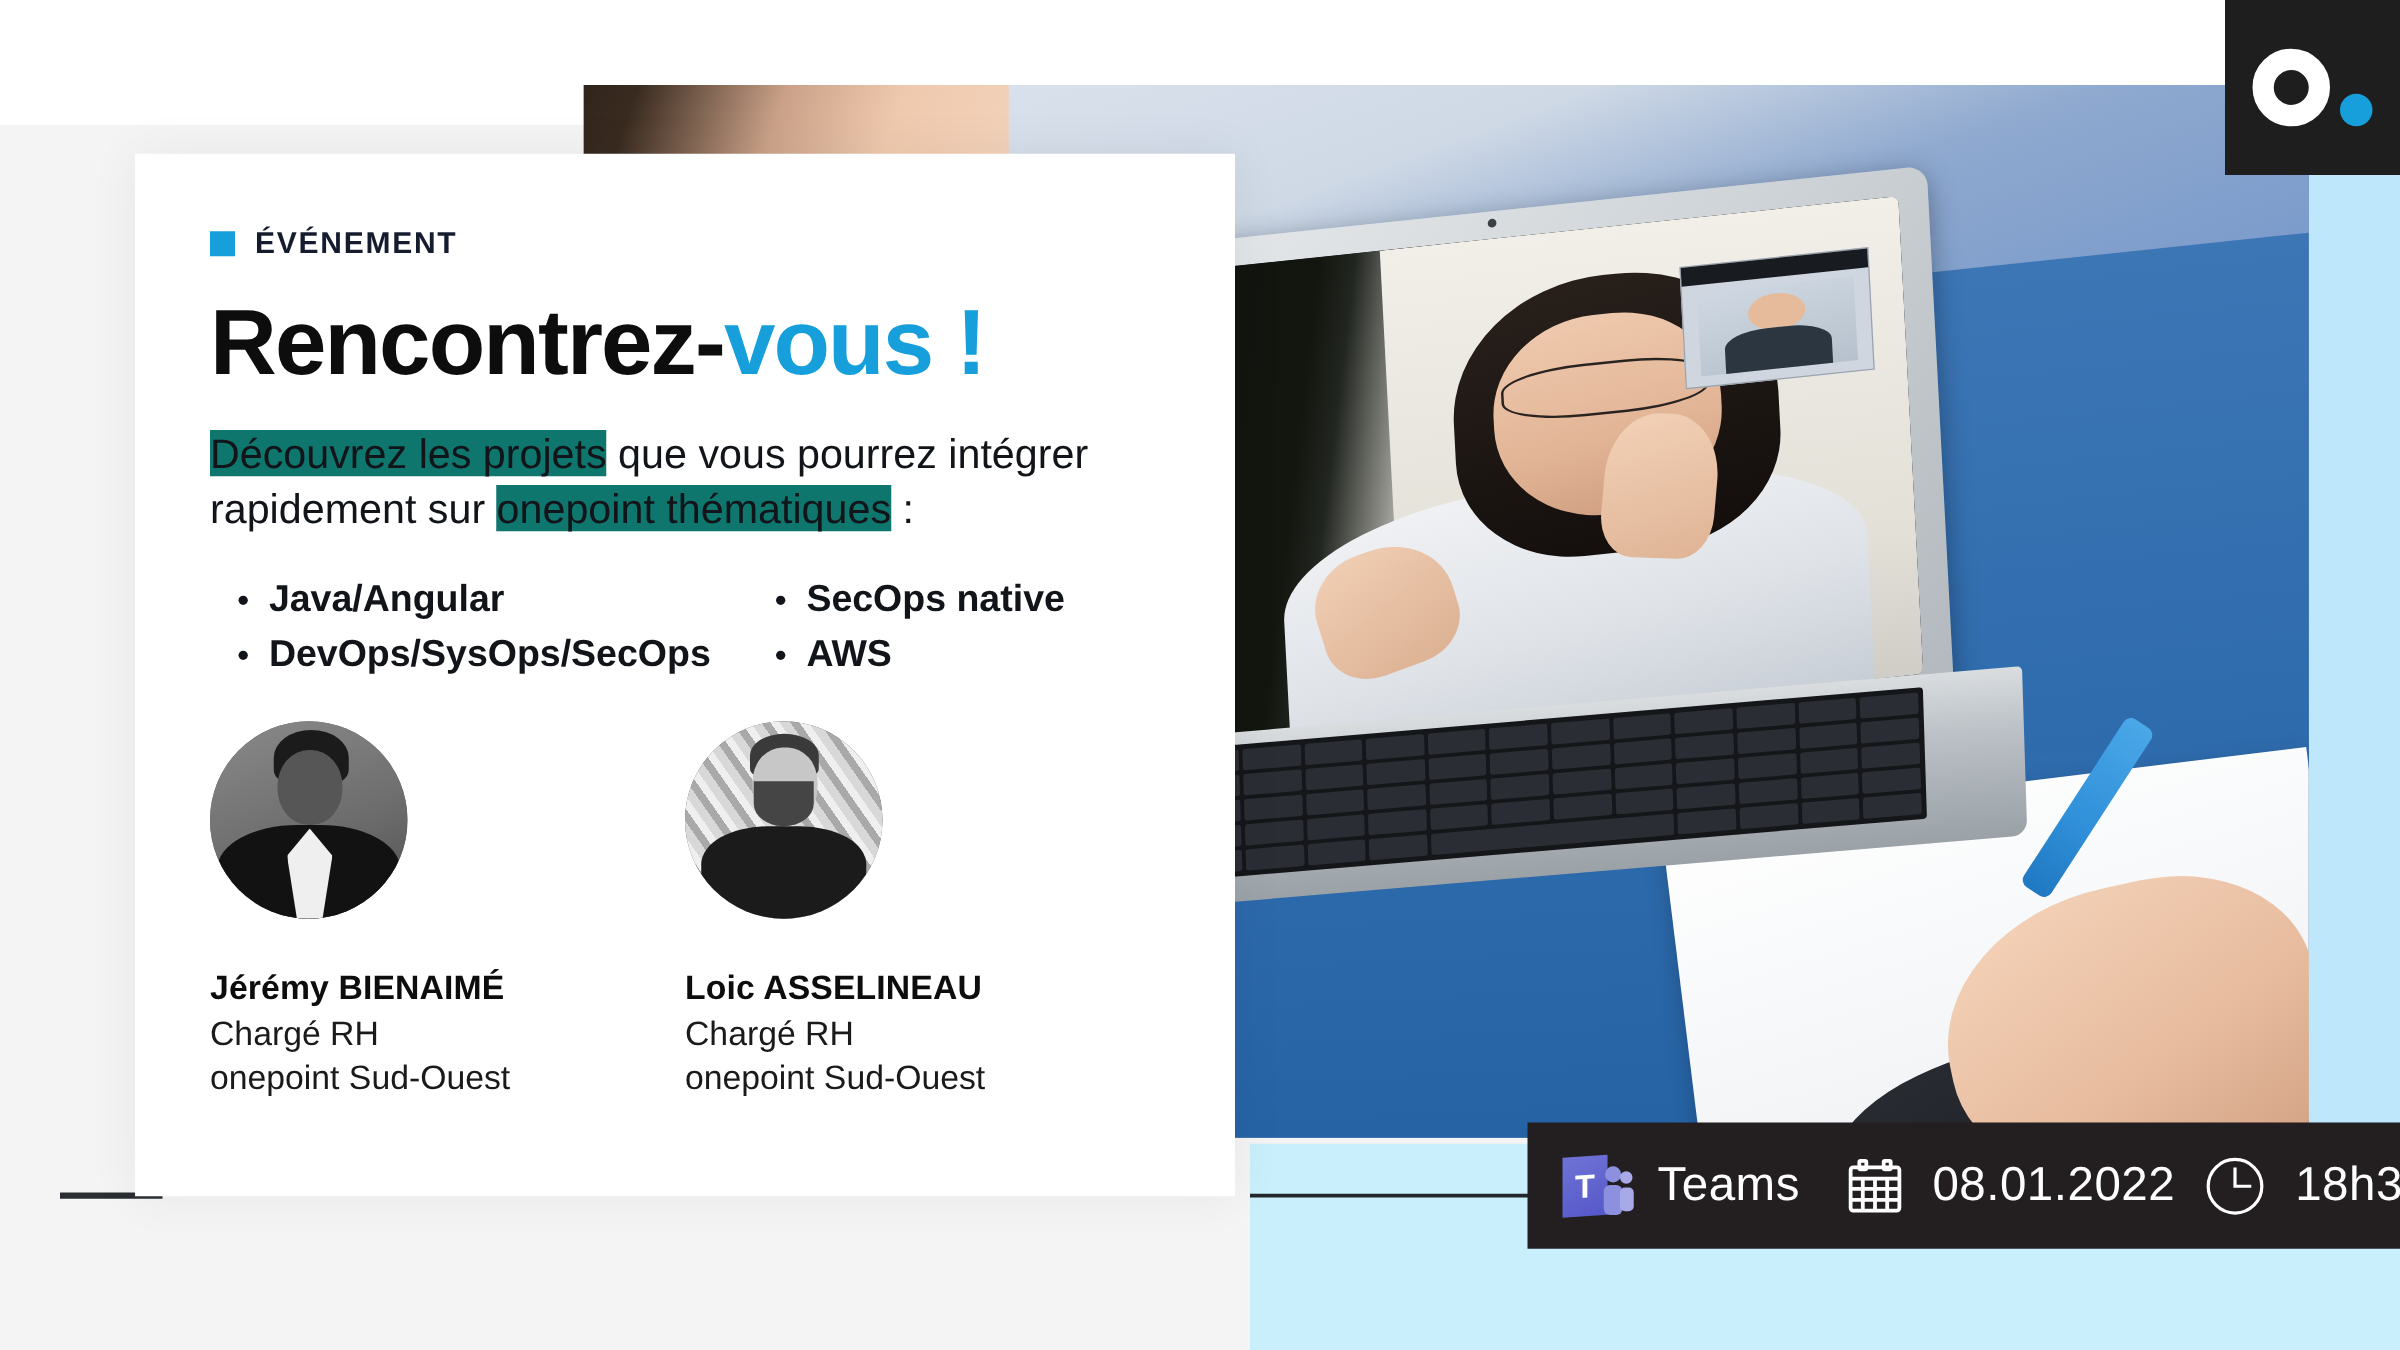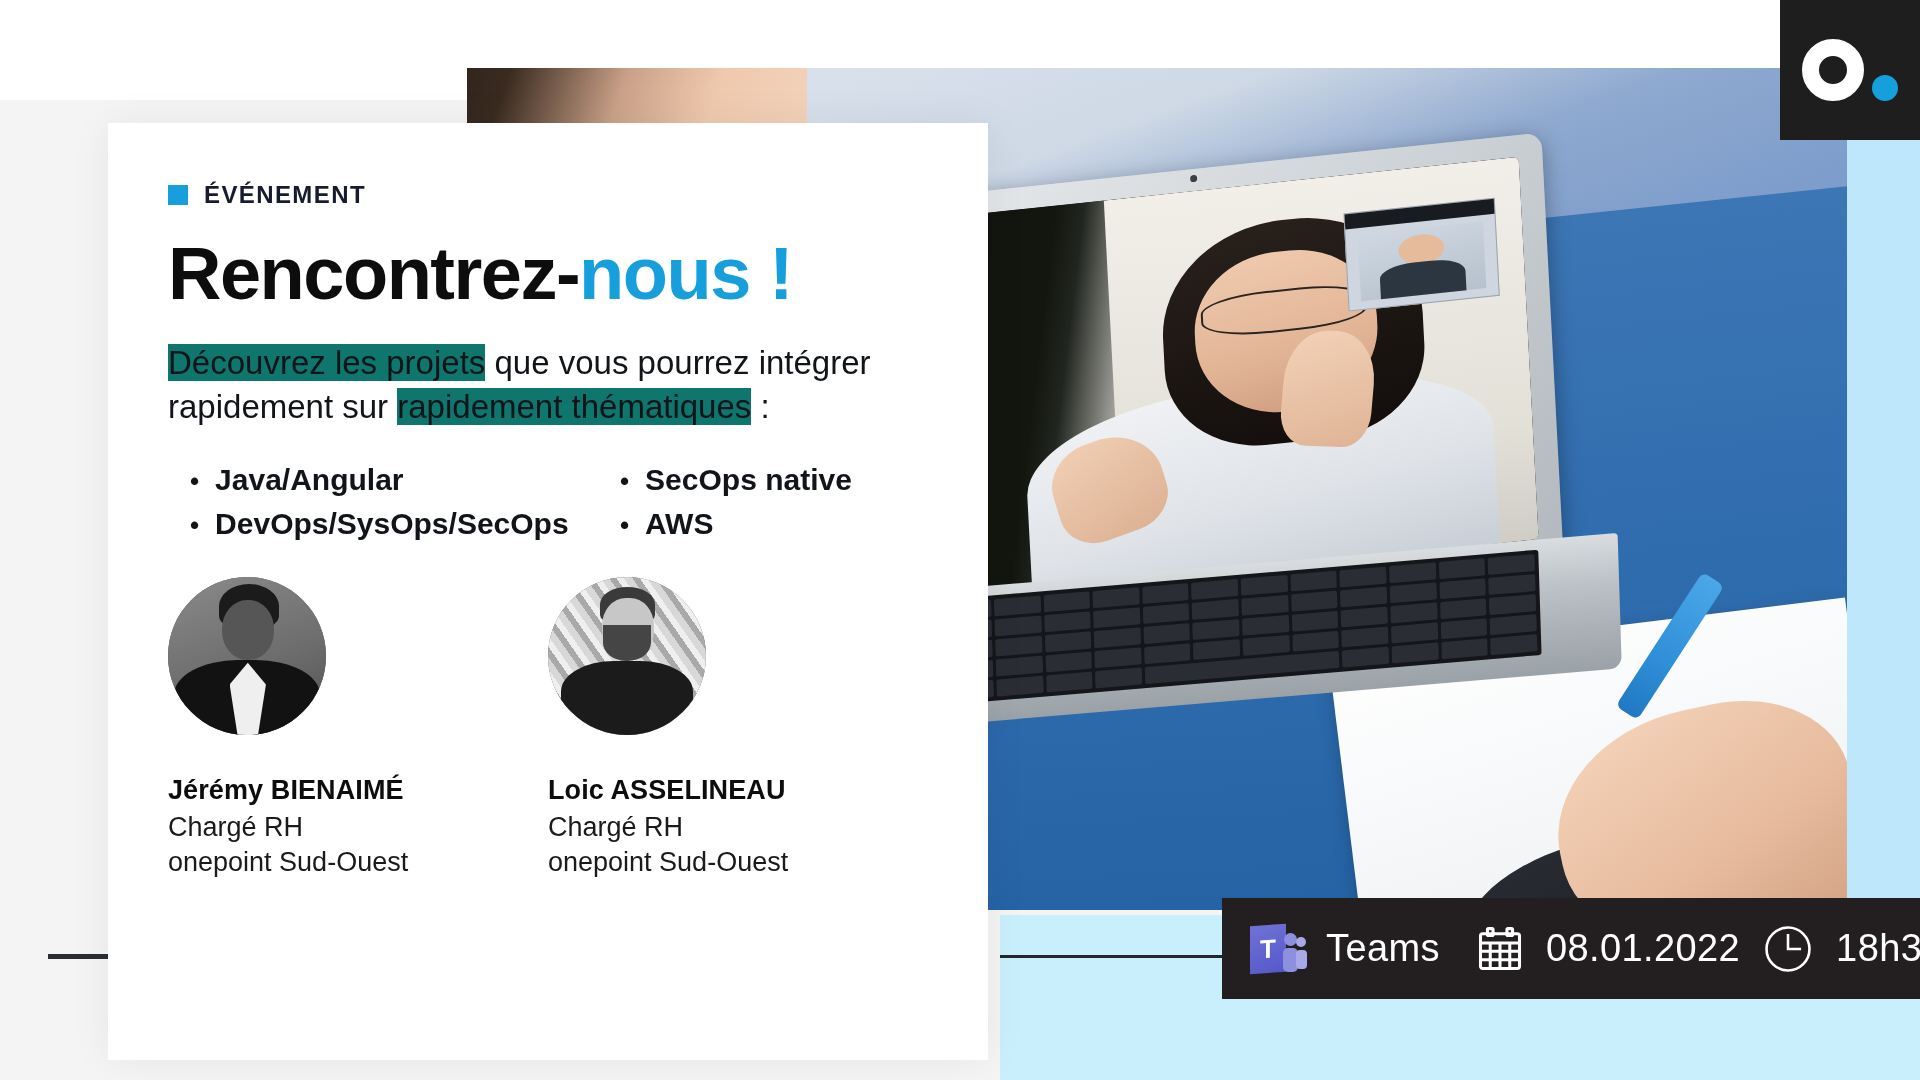--- a/index.html
+++ b/index.html
@@ -238,21 +238,21 @@
     width: 26px; height: 26px; border-radius:50%;
     background: #169fda;
     align-self:flex-end;
     margin-bottom: 39px;
   }
 
   
   .card {
     position:absolute;
     left: 108px; top: 123px;
-    width: 880px; height: 937px;
+    width: 880px; height: 834px;
     background: #ffffff;
     box-shadow: 0 0 40px rgba(0,0,0,.06);
   }
   .card-inner { padding: 58px 60px 0 60px; }
 
   .kicker {
     display:flex; align-items:center; gap:16px;
     margin-bottom: 28px;
   }
   .kicker-square {
@@ -506,23 +506,23 @@
   </div>
 
   <div class="card">
     <div class="card-inner">
 
       <div class="kicker">
         <span class="kicker-square"></span>
         <span class="kicker-text">ÉVÉNEMENT</span>
       </div>
 
-      <h1 class="title"><span>Rencontrez-</span><span class="accent">nous !</span></h1>
-
-      <p class="lede"><span class="hl">Découvrez les projets</span><span> que vous pourrez intégrer rapidement sur </span><span class="hl">rapidement thématiques</span><span> :</span></p>
+      <h1 class="title"><span>Rencontrez-</span><span class="accent">vous !</span></h1>
+
+      <p class="lede"><span class="hl">Découvrez les projets</span><span> que vous pourrez intégrer rapidement sur </span><span class="hl">onepoint thématiques</span><span> :</span></p>
 
       <div class="topics">
         <div class="topic">
             <span class="bul">•</span>
             <span>Java/Angular</span>
           </div>
         <div class="topic">
             <span class="bul">•</span>
             <span>SecOps native</span>
           </div>

